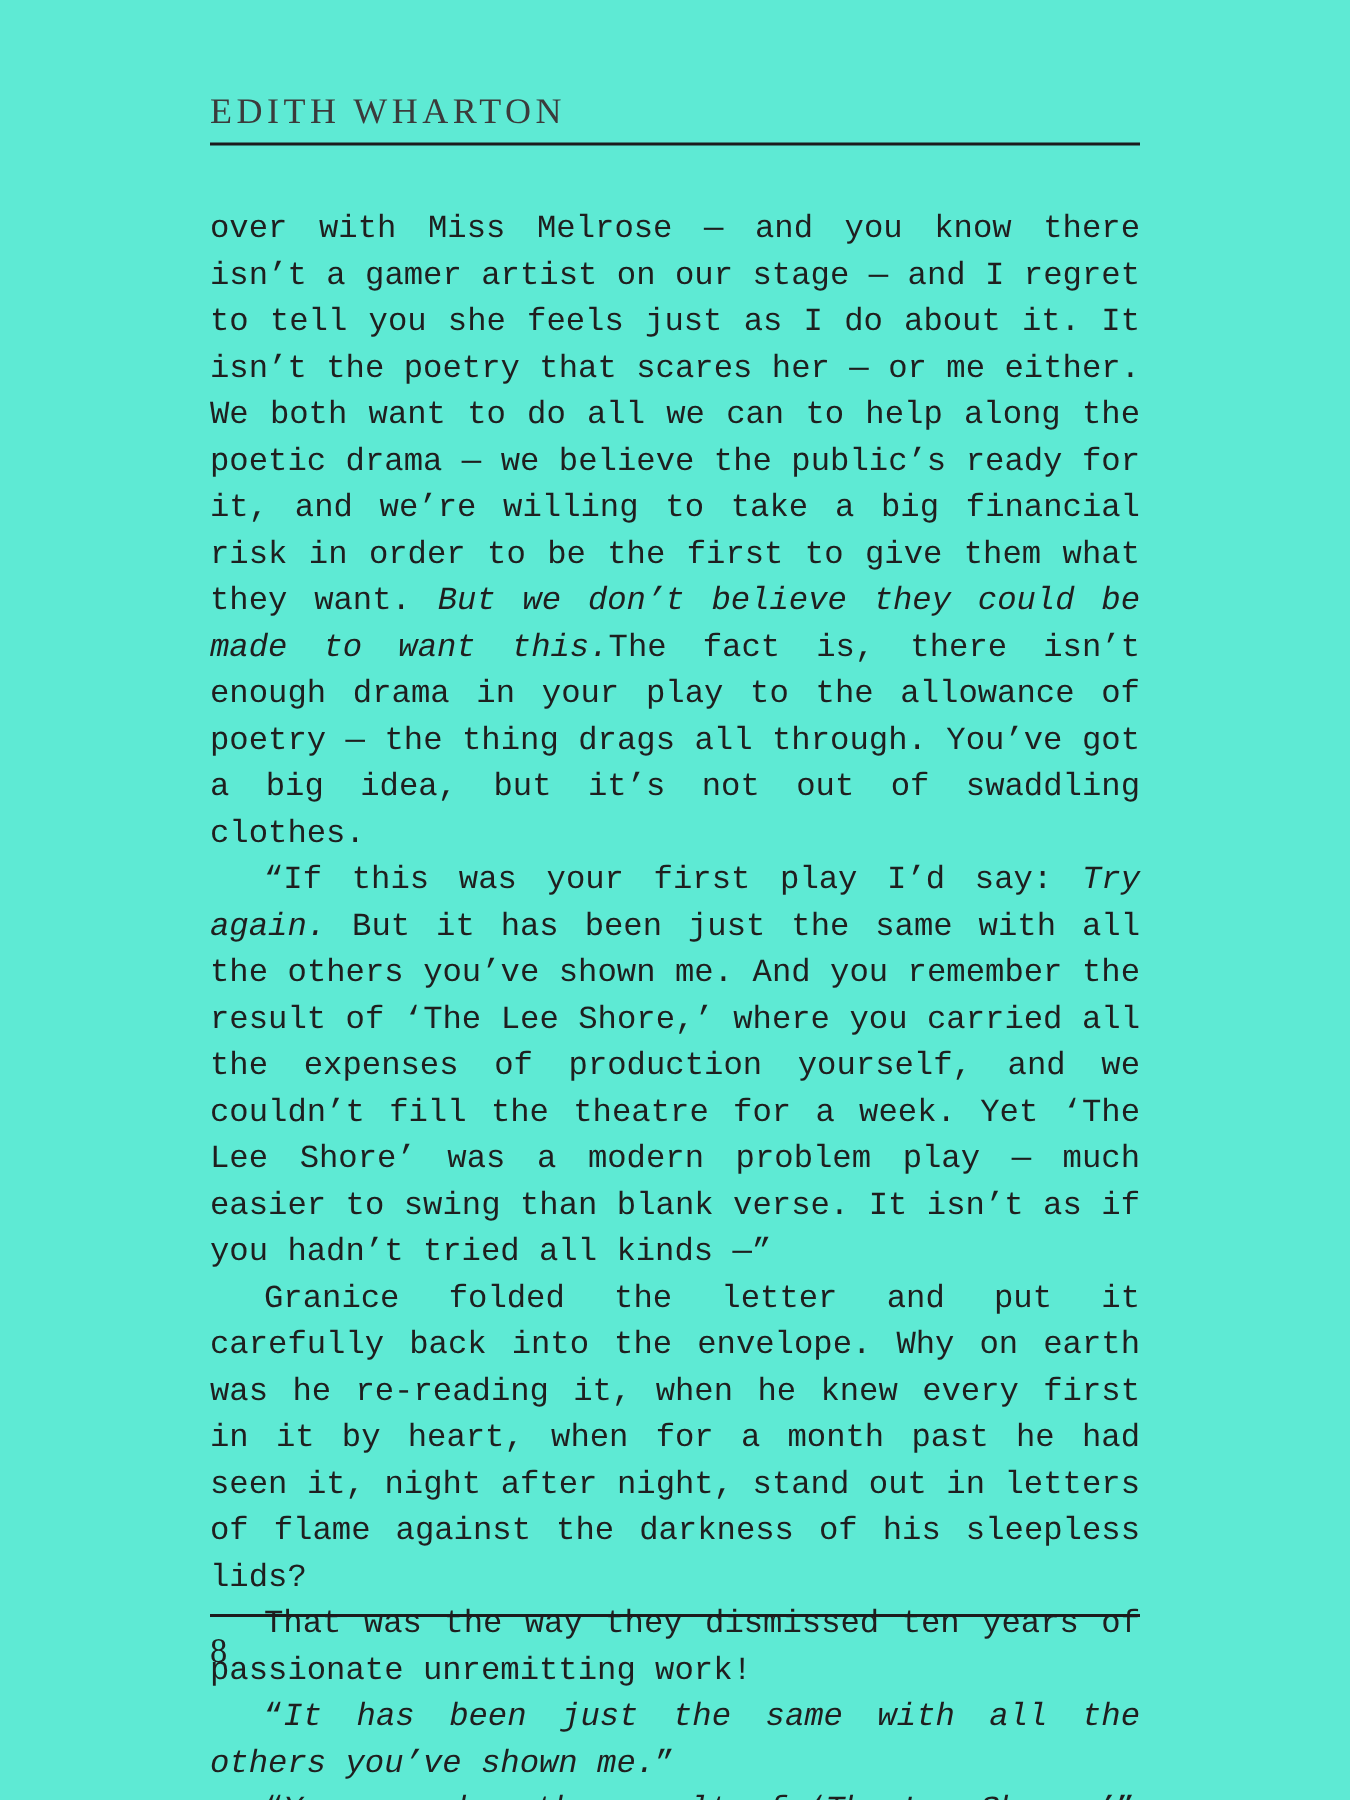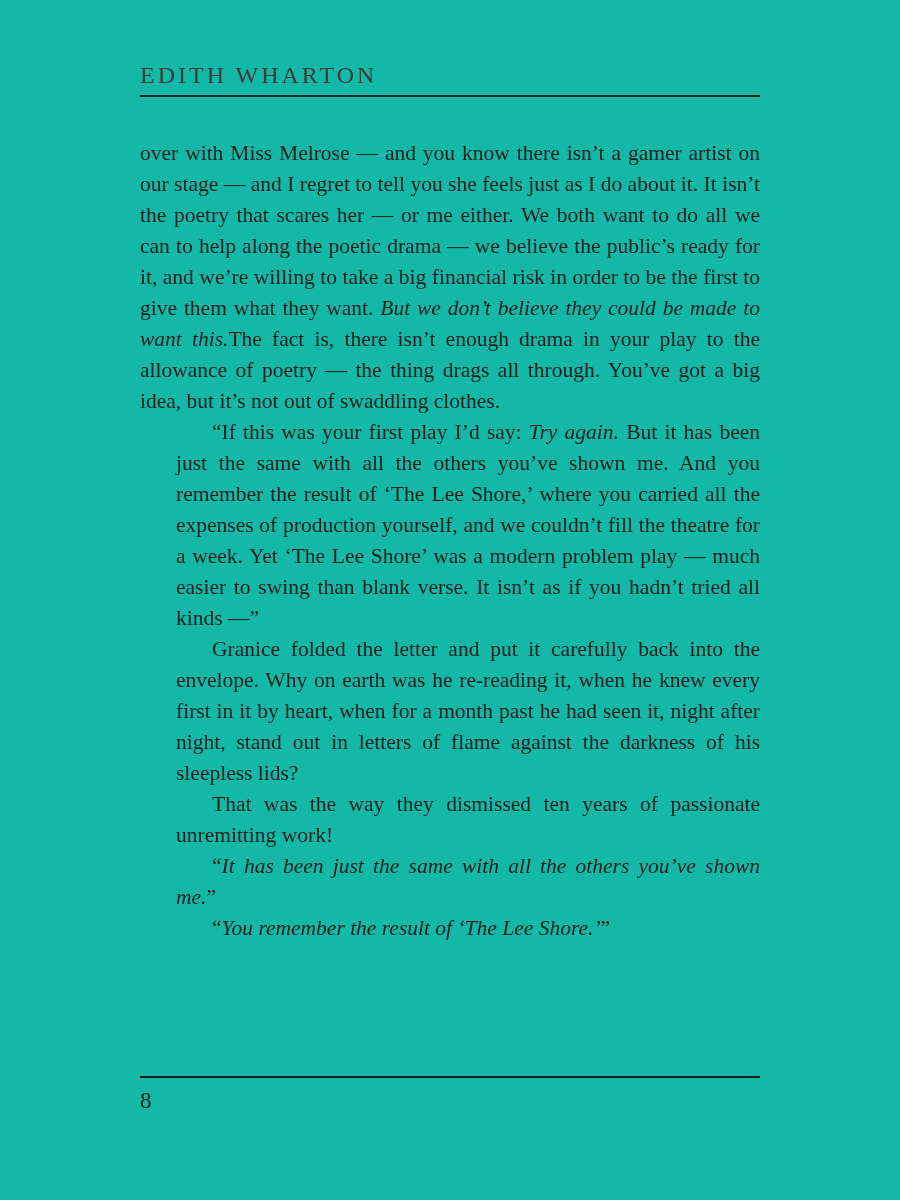--- a/index.html
+++ b/index.html
@@ -4,21 +4,21 @@
 <style>
   html, body {
     margin: 0;
     padding: 0;
     background: #ffffff;
   }
   .page {
     position: relative;
     width: 900px;
     height: 1200px;
-    background: #14b8a6;
+    background: #5eead4;
     overflow: hidden;
     font-family: "Liberation Serif", "DejaVu Serif", serif;
     color: #1c1c1c;
   }
   .page-header {
     position: absolute;
     left: 140px;
     right: 140px;
     top: 62px;
   }
@@ -41,24 +41,24 @@
     left: 140px;
     right: 140px;
     top: 138px;
     font-size: 21.5px;
     line-height: 31px;
     text-align: justify;
     color: #1f1f1f;
   }
   .page-body p {
     margin: 0;
+    font-family: Liberation Mono, monospace;
   }
   .page-body p.indent {
     text-indent: 36px;
-    margin-left: 36px;
   }
   .page-body .italic {
     font-style: italic;
   }
   .page-footer {
     position: absolute;
     left: 140px;
     right: 140px;
     top: 1076px;
   }

